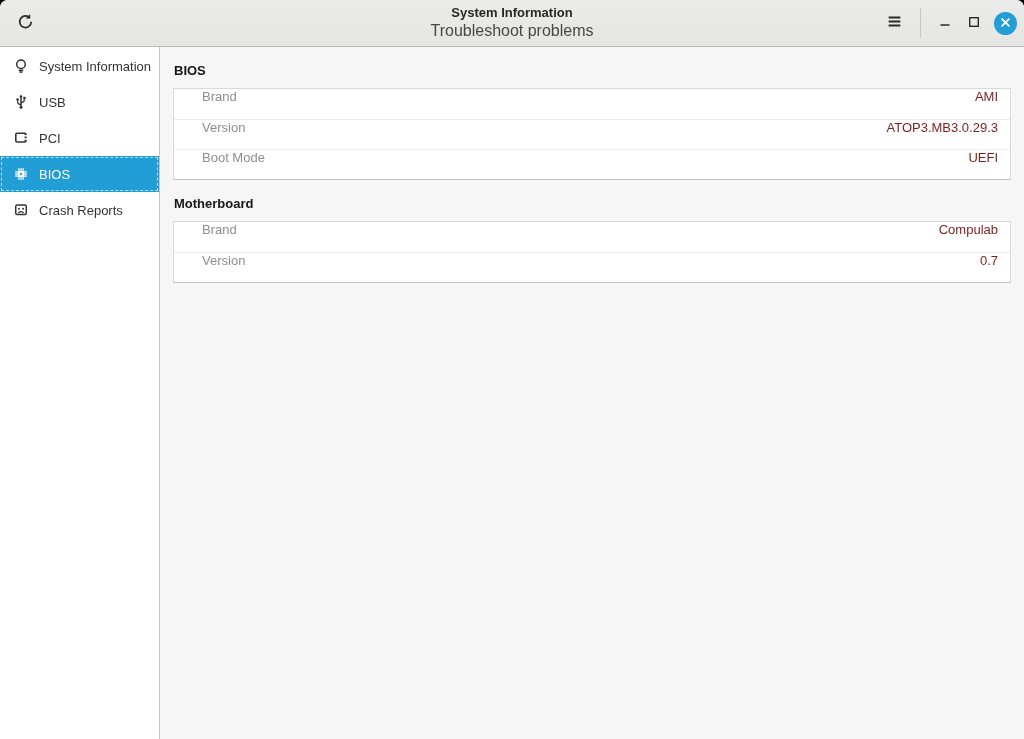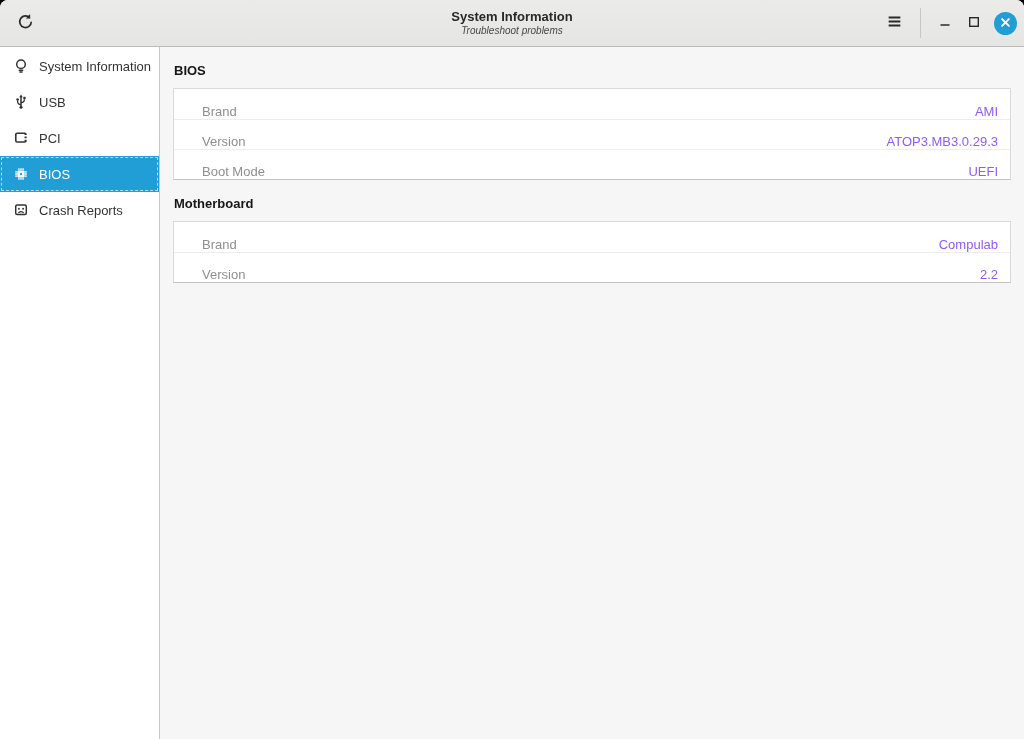--- a/index.html
+++ b/index.html
@@ -29,21 +29,21 @@
     display: flex; align-items: center; justify-content: center;
     color: #2a2a2a; cursor: pointer; border-radius: 3px;
   }
   .refresh-btn { margin-left: 10px; }
   .title-stack {
     position: absolute; left: 50%; top: 50%;
     transform: translate(-50%, -50%);
     text-align: center; line-height: 1.25; white-space: nowrap;
   }
   .title-stack .title { font-size: 13px; font-weight: bold; color: #282828; }
-  .title-stack .subtitle { font-size: 10px; color: #474747; font-style: italic; }
+  .title-stack .subtitle { font-size: 16px; color: #474747; }
   .header-right {
     position: absolute; right: 7px; top: 0; height: 100%;
     display: flex; align-items: center; gap: 3px;
   }
   .vsep { width: 1px; height: 30px; background: #c6c6c5; margin: 0 8px; }
   .winctl { width: 26px; height: 26px; }
   .close-btn {
     width: 23px; height: 23px; border-radius: 50%;
     background: var(--accent); border: none;
     display: flex; align-items: center; justify-content: center;
@@ -81,28 +81,28 @@
     margin: 1px 0 8px 1px; line-height: 19px;
   }
   .info-table {
     background: #fff;
     border: 1px solid #d9d9d8;
     border-bottom-color: #c3c3c2;
     margin-bottom: 14px;
   }
   .info-row {
     height: 30px;
-    display: flex; align-items: flex-end; justify-content: space-between;
+    display: flex; align-items: flex-start; justify-content: space-between;
     padding: 0 12px 0 28px;
     border-top: 1px solid #ededec;
     font-size: 13px;
   }
   .info-row:first-child { border-top: none; }
   .info-row .row-label { color: #8e8e8e; }
-  .info-row .row-value { color: #8b5cf6; }
+  .info-row .row-value { color: #7f1d1d; }
 </style>
 </head>
 <body>
 
 <div class="window">
 
   <div class="headerbar">
     <button class="hbtn refresh-btn">
       <span>
         <svg width="19" height="19" viewBox="0 0 20 20">
@@ -240,20 +240,20 @@
     <h2 class="section-title">Motherboard</h2>
     <div class="info-table">
   <div class="info-row">
     <span class="row-label">Brand</span>
     <span class="row-value">Compulab</span>
   </div>
 
 
   <div class="info-row">
     <span class="row-label">Version</span>
-    <span class="row-value">2.2</span>
+    <span class="row-value">0.7</span>
   </div>
 </div>
   </section>
 </main>
   </div>
 
 </div>
 
 </body></html>

